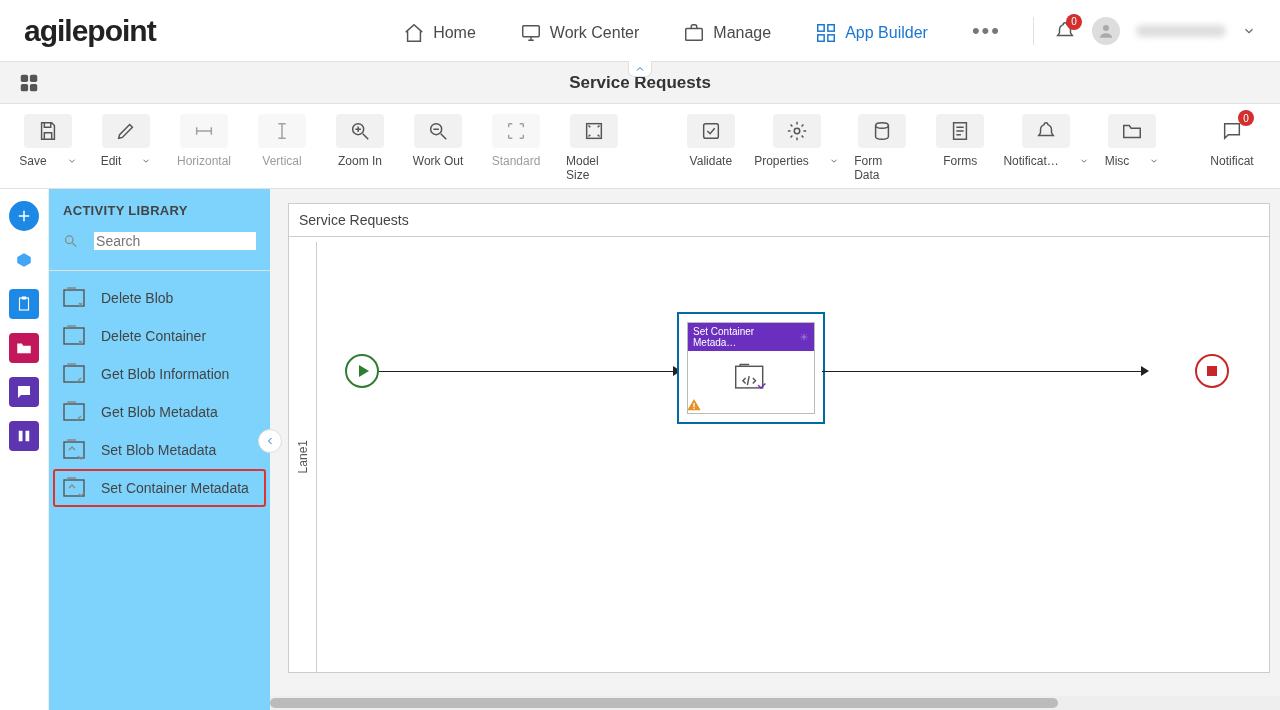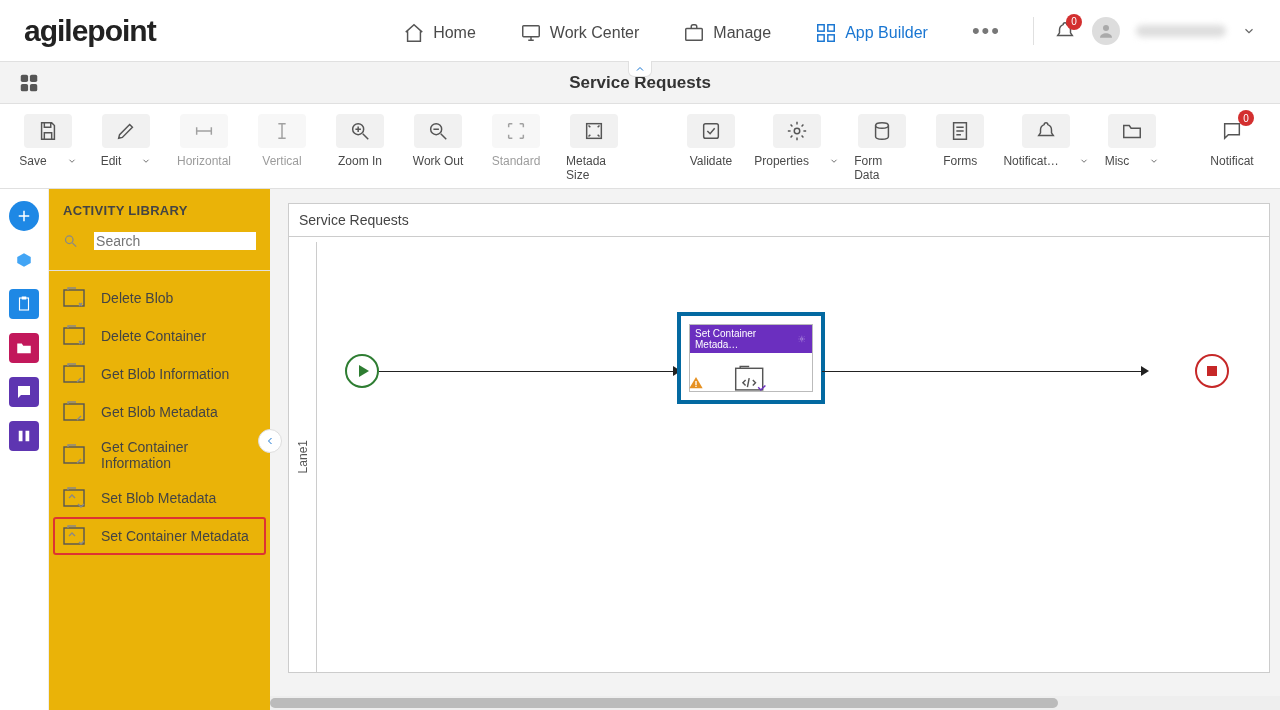--- a/index.html
+++ b/index.html
@@ -60,21 +60,21 @@
   .rail .rbtn{width:30px;height:30px;border-radius:50%;display:flex;align-items:center;justify-content:center;cursor:pointer}
   .rail .rbtn svg{width:18px;height:18px;fill:#fff}
   .rail .plus{background:#1e88e5}
   .rail .hex{background:#fff;border-radius:6px}
   .rail .hex svg{fill:#42a5f5}
   .rail .clip{background:#1e88e5;border-radius:4px}
   .rail .folder{background:#c2185b;border-radius:4px}
   .rail .chat{background:#5e35b1;border-radius:4px}
   .rail .col{background:#5e35b1;border-radius:4px}
 
-  .sidebar{width:222px;background:#eab308;border-left:1px solid #eee;display:flex;flex-direction:column;position:relative}
+  .sidebar{width:222px;background:#7dd3fc;border-left:1px solid #eee;display:flex;flex-direction:column;position:relative}
   .sidebar-title{padding:14px 14px 10px 14px;font-size:13px;font-weight:700;color:#444;letter-spacing:.3px}
   .search{display:flex;align-items:center;gap:16px;padding:4px 14px 20px 14px;border-bottom:1px solid var(--border)}
   .search svg{width:18px;height:18px;stroke:#888;fill:none;stroke-width:2}
   .search input{border:none;outline:none;font-size:14px;color:#555;width:100%}
   .alist{flex:1;overflow:auto;padding:8px 4px}
   .aitem{display:flex;align-items:center;gap:12px;padding:8px 10px;cursor:grab;font-size:14px;color:#444;border-radius:3px}
   .aitem .aico{width:26px;height:22px;flex-shrink:0}
   .aitem .aico svg{width:26px;height:22px;stroke:#555;fill:none;stroke-width:1.4}
   .aitem.selected{outline:2px solid #d33;outline-offset:-2px}
   .collapse-btn{position:absolute;right:-12px;top:240px;width:24px;height:24px;border-radius:50%;background:#fff;border:1px solid #ddd;display:flex;align-items:center;justify-content:center;cursor:pointer;z-index:5}
@@ -89,21 +89,21 @@
   .start{position:absolute;left:28px;top:112px;width:34px;height:34px;border:2px solid var(--green);border-radius:50%;display:flex;align-items:center;justify-content:center}
   .start::after{content:"";border-left:10px solid var(--green);border-top:6px solid transparent;border-bottom:6px solid transparent;margin-left:3px}
   .end{position:absolute;right:40px;top:112px;width:34px;height:34px;border:2px solid #c62828;border-radius:50%;display:flex;align-items:center;justify-content:center}
   .end::after{content:"";width:10px;height:10px;background:#c62828}
   .line{position:absolute;top:129px;height:1px;background:#222}
   .line.l1{left:62px;width:296px}
   .line.l2{left:505px;width:320px}
   .arrow{position:absolute;top:124px;border-left:8px solid #222;border-top:5px solid transparent;border-bottom:5px solid transparent}
   .arrow.a1{left:356px}
   .arrow.a2{left:824px}
-  .activity-box{position:absolute;left:360px;top:70px;width:148px;height:92px;border:4px solid #0369a1;background:#fff}
+  .activity-box{position:absolute;left:360px;top:70px;width:148px;height:112px;border:2px solid #0369a1;background:#fff}
   .activity-inner{position:absolute;left:8px;top:8px;right:8px;bottom:8px;border:1px solid #bbb;background:#fff}
   .activity-title{background:#6b2fbf;color:#fff;font-size:10px;padding:3px 5px;display:flex;align-items:center;justify-content:space-between}
   .activity-title svg{width:10px;height:10px;fill:#fff}
   .activity-body{display:flex;align-items:center;justify-content:center;height:54px}
   .activity-body svg{width:36px;height:30px;stroke:#555;fill:none;stroke-width:1.6}
   .warn{position:absolute;left:-2px;bottom:0px}
   .warn svg{width:16px;height:16px;fill:var(--orange)}
   .hscroll{position:absolute;left:0;right:0;bottom:0;height:14px;background:#eee}
   .hscroll .thumb{position:absolute;left:0;top:2px;height:10px;width:78%;background:#bbb;border-radius:5px}
 
@@ -273,21 +273,21 @@
       </div>
   </div>
   <div class="tool">
     <div class="ibox">
         <svg viewBox="0 0 24 24">
           <rect x="4" y="4" width="16" height="16"></rect>
           <path d="M8 8l-2-2M16 8l2-2M8 16l-2 2M16 16l2 2"></path>
         </svg>
       </div>
     <div class="tool-label">
-        <span>Metada Size</span>
+        <span>Model Size</span>
       </div>
   </div>
   <div style="width:20px"></div>
   <div class="tool">
     <div class="ibox">
         <svg viewBox="0 0 24 24">
           <rect x="4" y="4" width="16" height="16" rx="2"></rect>
           <path d="M8 12l3 3 5-6"></path>
         </svg>
       </div>
@@ -445,29 +445,20 @@
         <span>Get Blob Information</span>
       </div>
       <div class="aitem">
         <span class="aico">
             <svg viewBox="0 0 26 22">
               <rect x="1" y="3" width="20" height="16"></rect>
               <path d="M5 3V1h8M14 19l4-4" stroke="#888"></path>
             </svg>
           </span>
         <span>Get Blob Metadata</span>
-      </div>
-      <div class="aitem">
-        <span class="aico">
-            <svg viewBox="0 0 26 22">
-              <rect x="1" y="3" width="20" height="16"></rect>
-              <path d="M5 3V1h8M14 19l4-4" stroke="#888"></path>
-            </svg>
-          </span>
-        <span>Get Container Information</span>
       </div>
       <div class="aitem">
         <span class="aico">
             <svg viewBox="0 0 26 22">
               <rect x="1" y="3" width="20" height="16"></rect>
               <path d="M5 3V1h8M6 11l3-3 3 3M15 17l3 3 3-3" stroke="#888"></path>
             </svg>
           </span>
         <span>Set Blob Metadata</span>
       </div>

